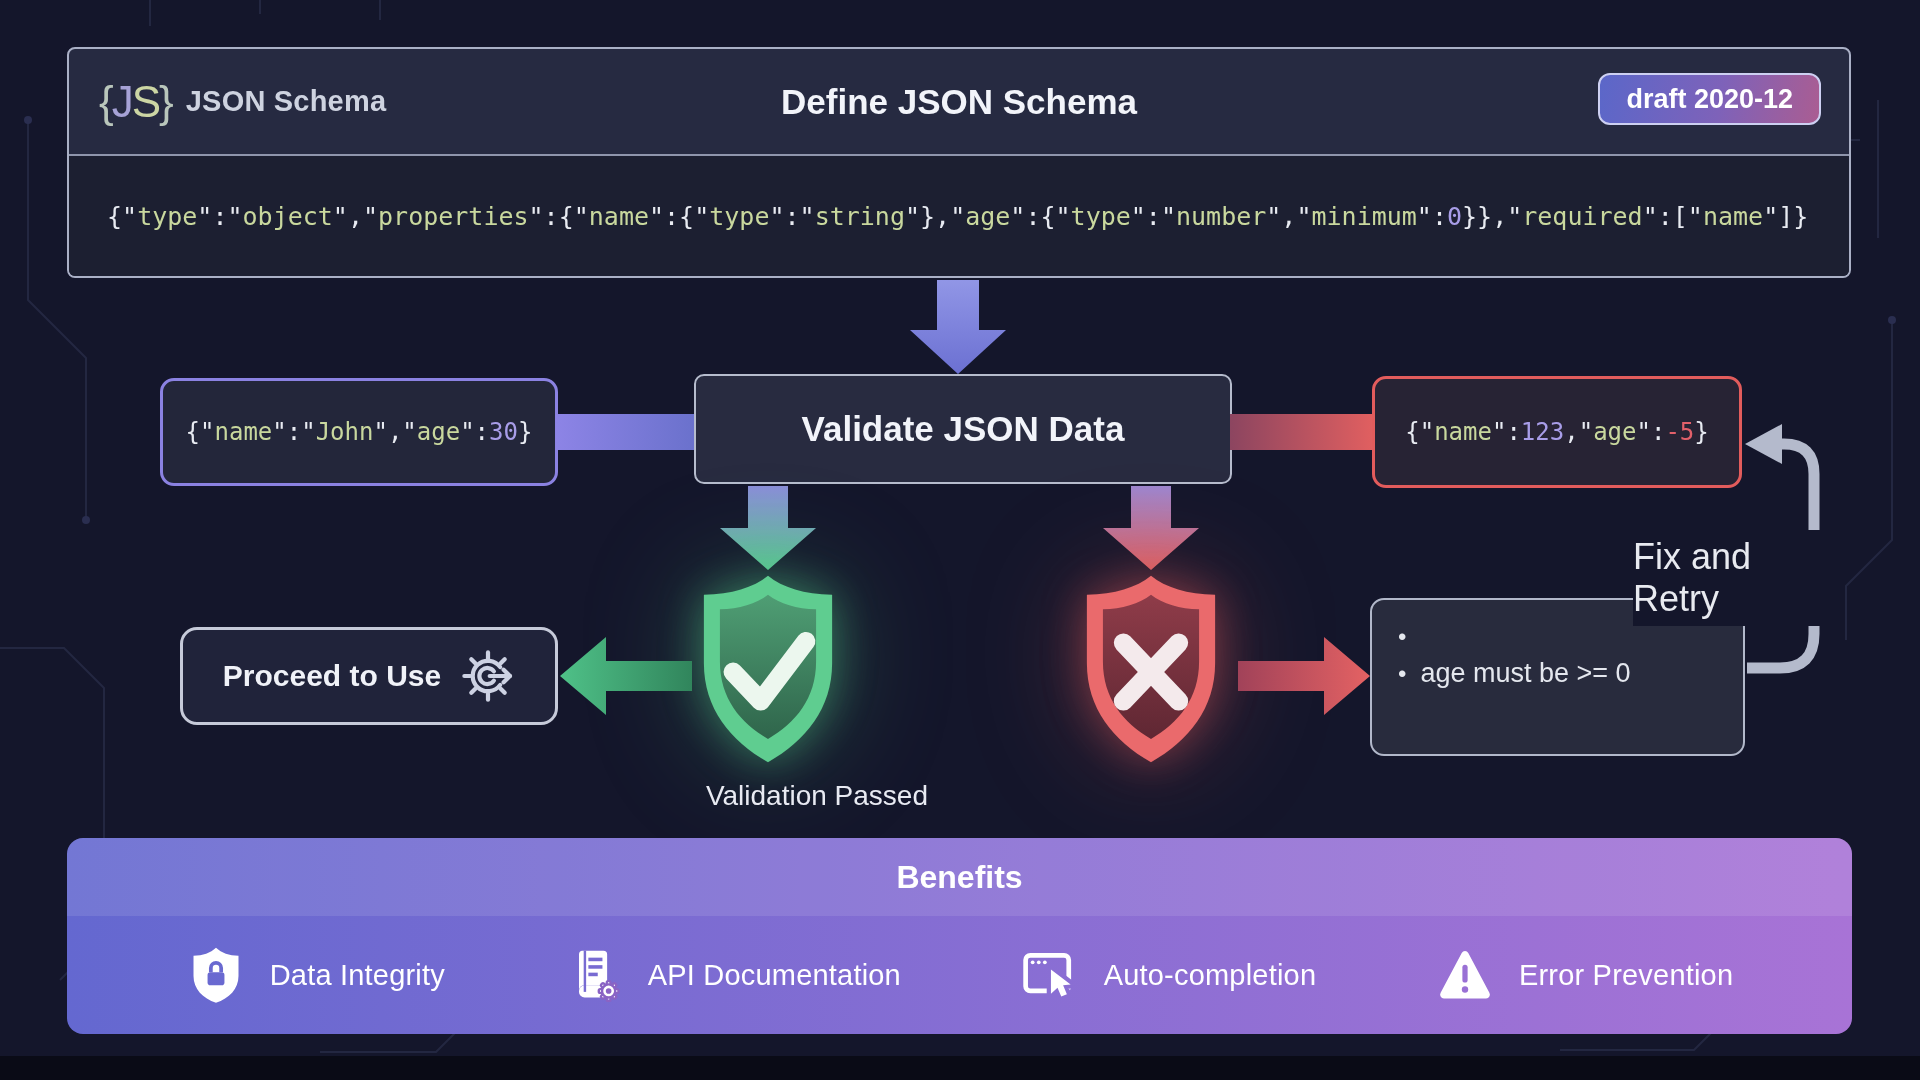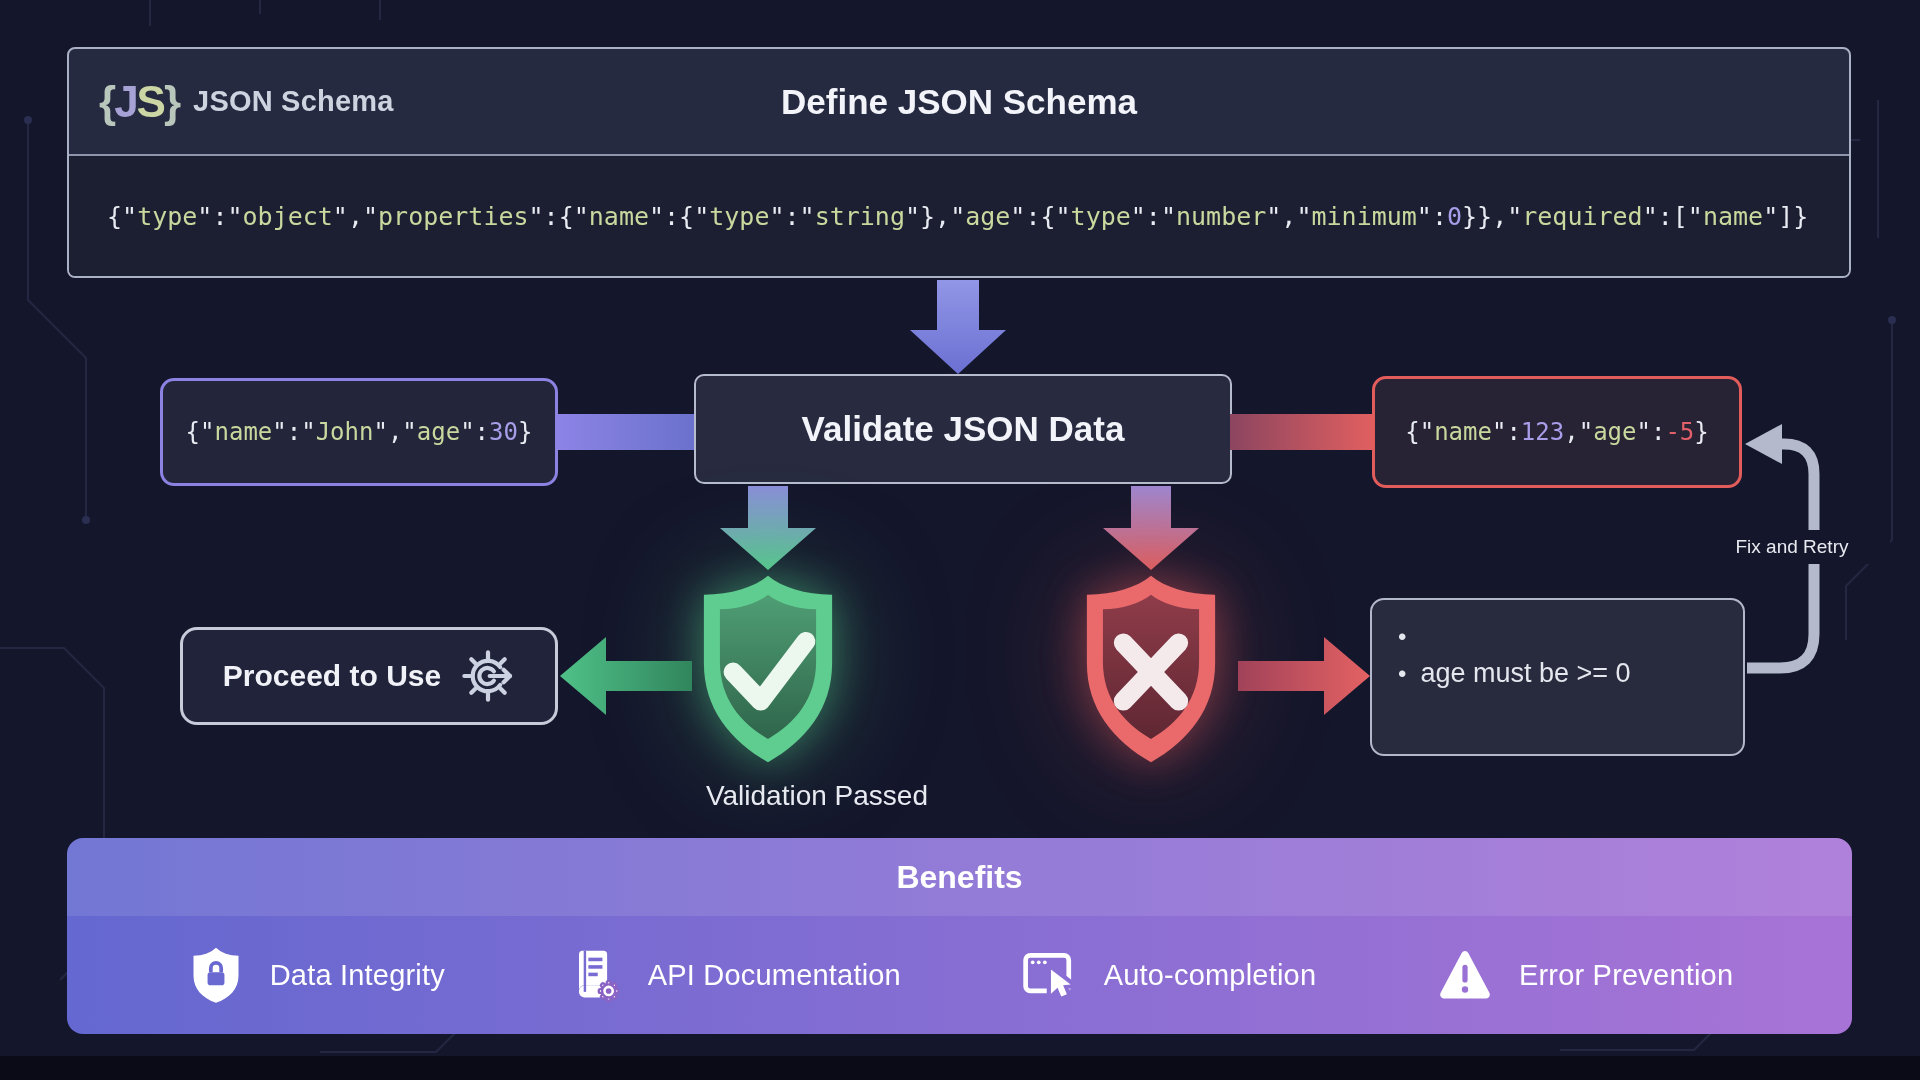--- a/index.html
+++ b/index.html
@@ -10,21 +10,21 @@
   svg{display:block;}
 
   
   .header-panel{left:67px;top:47px;width:1784px;height:231px;
     background:var(--panel-bg,#262a41);
     border:2px solid var(--panel-border,#aab0c6);border-radius:8px;
     display:flex;flex-direction:column;box-sizing:border-box;overflow:hidden;}
   .header-top{position:relative;height:105px;border-bottom:2px solid #8f95ac;
     display:flex;align-items:center;flex:0 0 auto;}
   .logo{position:absolute;left:30px;top:0;height:100%;display:flex;align-items:center;gap:14px;}
-  .logo-glyph{font-size:44px;font-weight:bold;letter-spacing:-2px;line-height:1;}
+  .logo-glyph{font-size:44px;font-weight:normal;letter-spacing:-2px;line-height:1;}
   .lg-brace{color:#b9c6bb;}
   .lg-j{color:#a6a2d6;}
   .lg-s{color:#ccd6a4;}
   .brand{font-size:29px;font-weight:bold;color:#ced3e0;letter-spacing:.2px;}
   .page-title{width:100%;text-align:center;font-size:35px;font-weight:bold;color:#f2f4fa;}
   .badge{position:absolute;right:28px;top:24px;height:52px;padding:0 26px;
     display:flex;align-items:center;border-radius:12px;
     background:linear-gradient(100deg,var(--badge-start,#5b67c9) 0%,#7e62b9 55%,var(--badge-end,#aa5d92) 100%);
     border:2px solid #cdd0f2;font-size:27px;font-weight:bold;color:#fff;box-sizing:border-box;}
   .code-row{flex:1;background:var(--code-bg,#1c1f31);display:flex;align-items:center;padding:0 38px;}
@@ -60,22 +60,22 @@
   .proceed-label{font-size:30px;font-weight:bold;color:#f0f2f8;}
   .error-box{left:1370px;top:598px;width:375px;height:158px;background:#282b3d;
     border:2px solid #b2b8ca;border-radius:14px;box-sizing:border-box;
     padding:18px 24px 0 26px;}
   .error-title{font-size:29px;font-weight:bold;color:#f0f2f8;margin-bottom:10px;}
   .error-item{font-size:27px;color:#e4e7ee;line-height:37px;display:flex;gap:14px;align-items:baseline;}
   .error-item .dot{font-size:24px;}
 
   
   .loop-svg{left:0;top:0;pointer-events:none;}
-  .fix-retry{left:1694px;top:530px;width:196px;text-align:center;
-    background:var(--page-bg,#14162b);padding:6px 0;font-size:19px;color:#e8eaf0;}
+  .fix-retry{left:1633px;top:530px;width:196px;text-align:left;
+    background:var(--page-bg,#14162b);padding:6px 0;font-size:36px;color:#e8eaf0;}
 
   
   .benefits{left:67px;top:838px;width:1785px;height:196px;border-radius:16px;
     background:linear-gradient(90deg,var(--benefits-start,#6468d0),var(--benefits-end,#a873d6));
     display:flex;flex-direction:column;overflow:hidden;}
   .benefits-title{height:78px;flex:0 0 auto;display:flex;align-items:center;justify-content:center;
     font-size:32px;font-weight:bold;color:#fff;background:rgba(255,255,255,.10);}
   .benefits-items{flex:1;display:flex;align-items:center;justify-content:space-evenly;}
   .benefit{display:flex;align-items:center;gap:24px;font-size:29px;color:#fff;letter-spacing:.2px;}
 
@@ -110,20 +110,21 @@
     </g>
   </svg>
 
   <div class="abs header-panel">
     <div class="header-top">
       <div class="logo">
         <span class="logo-glyph"><span class="lg-brace">{</span><span class="lg-j">J</span><span class="lg-s">S</span><span class="lg-brace">}</span></span>
         <span class="brand">JSON Schema</span>
       </div>
       <div class="page-title">Define JSON Schema</div>
+      <div class="badge">draft 2020-12</div>
     </div>
     <div class="code-row">
       <span class="code"><span class="tok-p">{</span><span class="tok-p">"</span><span class="tok-s">type</span><span class="tok-p">"</span><span class="tok-p">:</span><span class="tok-p">"</span><span class="tok-s">object</span><span class="tok-p">"</span><span class="tok-p">,</span><span class="tok-p">"</span><span class="tok-s">properties</span><span class="tok-p">"</span><span class="tok-p">:{</span><span class="tok-p">"</span><span class="tok-s">name</span><span class="tok-p">"</span><span class="tok-p">:{</span><span class="tok-p">"</span><span class="tok-s">type</span><span class="tok-p">"</span><span class="tok-p">:</span><span class="tok-p">"</span><span class="tok-s">string</span><span class="tok-p">"</span><span class="tok-p">},</span><span class="tok-p">"</span><span class="tok-s">age</span><span class="tok-p">"</span><span class="tok-p">:{</span><span class="tok-p">"</span><span class="tok-s">type</span><span class="tok-p">"</span><span class="tok-p">:</span><span class="tok-p">"</span><span class="tok-s">number</span><span class="tok-p">"</span><span class="tok-p">,</span><span class="tok-p">"</span><span class="tok-s">minimum</span><span class="tok-p">"</span><span class="tok-p">:</span><span class="tok-n">0</span><span class="tok-p">}},</span><span class="tok-p">"</span><span class="tok-s">required</span><span class="tok-p">"</span><span class="tok-p">:[</span><span class="tok-p">"</span><span class="tok-s">name</span><span class="tok-p">"</span><span class="tok-p">]}</span></span>
     </div>
   </div>
 
   <svg class="abs" width="96" height="94" style="left:910px;top:280px;">
     <defs>
         <linearGradient id="gA" x1="0" y1="0" x2="0" y2="1">
       <stop offset="0" stop-color="#9196e6"></stop>

